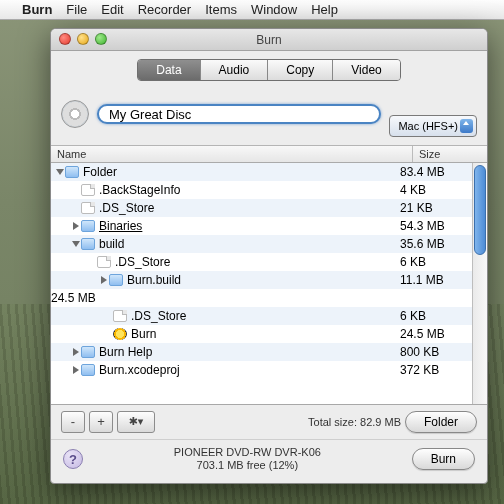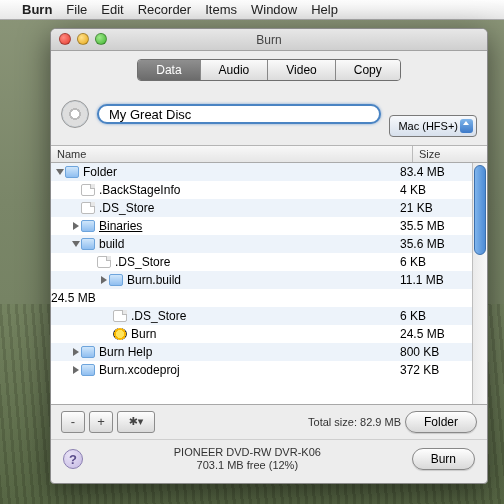--- a/index.html
+++ b/index.html
@@ -79,22 +79,22 @@
       <div class="dot y"></div>
       <div class="dot g"></div>
     </div>
     <span>Burn</span>
   </div>
 
   <div class="tabsrow">
     <div class="seg">
       <div class="active">Data</div>
       <div>Audio</div>
+      <div>Copy</div>
       <div>Video</div>
-      <div>Copy</div>
     </div>
   </div>
 
   <div class="namerow">
     <div class="discicon"></div>
     <input class="discname" value="My Great Disc" style="">
     <button class="fsbtn">Mac (HFS+)</button>
   </div>
 
   <div class="headerrow">
@@ -127,21 +127,21 @@
             <span>.DS_Store</span>
           </div>
           <div class="rsize">21 KB</div>
         </div>
         <div class="row">
           <div class="rname" style="padding-left: 20px; text-decoration: underline;">
             <span class="tri "></span>
             <span class="ficon folder"></span>
             <span>Binaries</span>
           </div>
-          <div class="rsize">35.5 MB</div>
+          <div class="rsize">54.3 MB</div>
         </div>
         <div class="row">
           <div class="rname" style="padding-left: 20px;">
             <span class="tri open"></span>
             <span class="ficon folder"></span>
             <span>build</span>
           </div>
           <div class="rsize">35.6 MB</div>
         </div>
         <div class="row">

